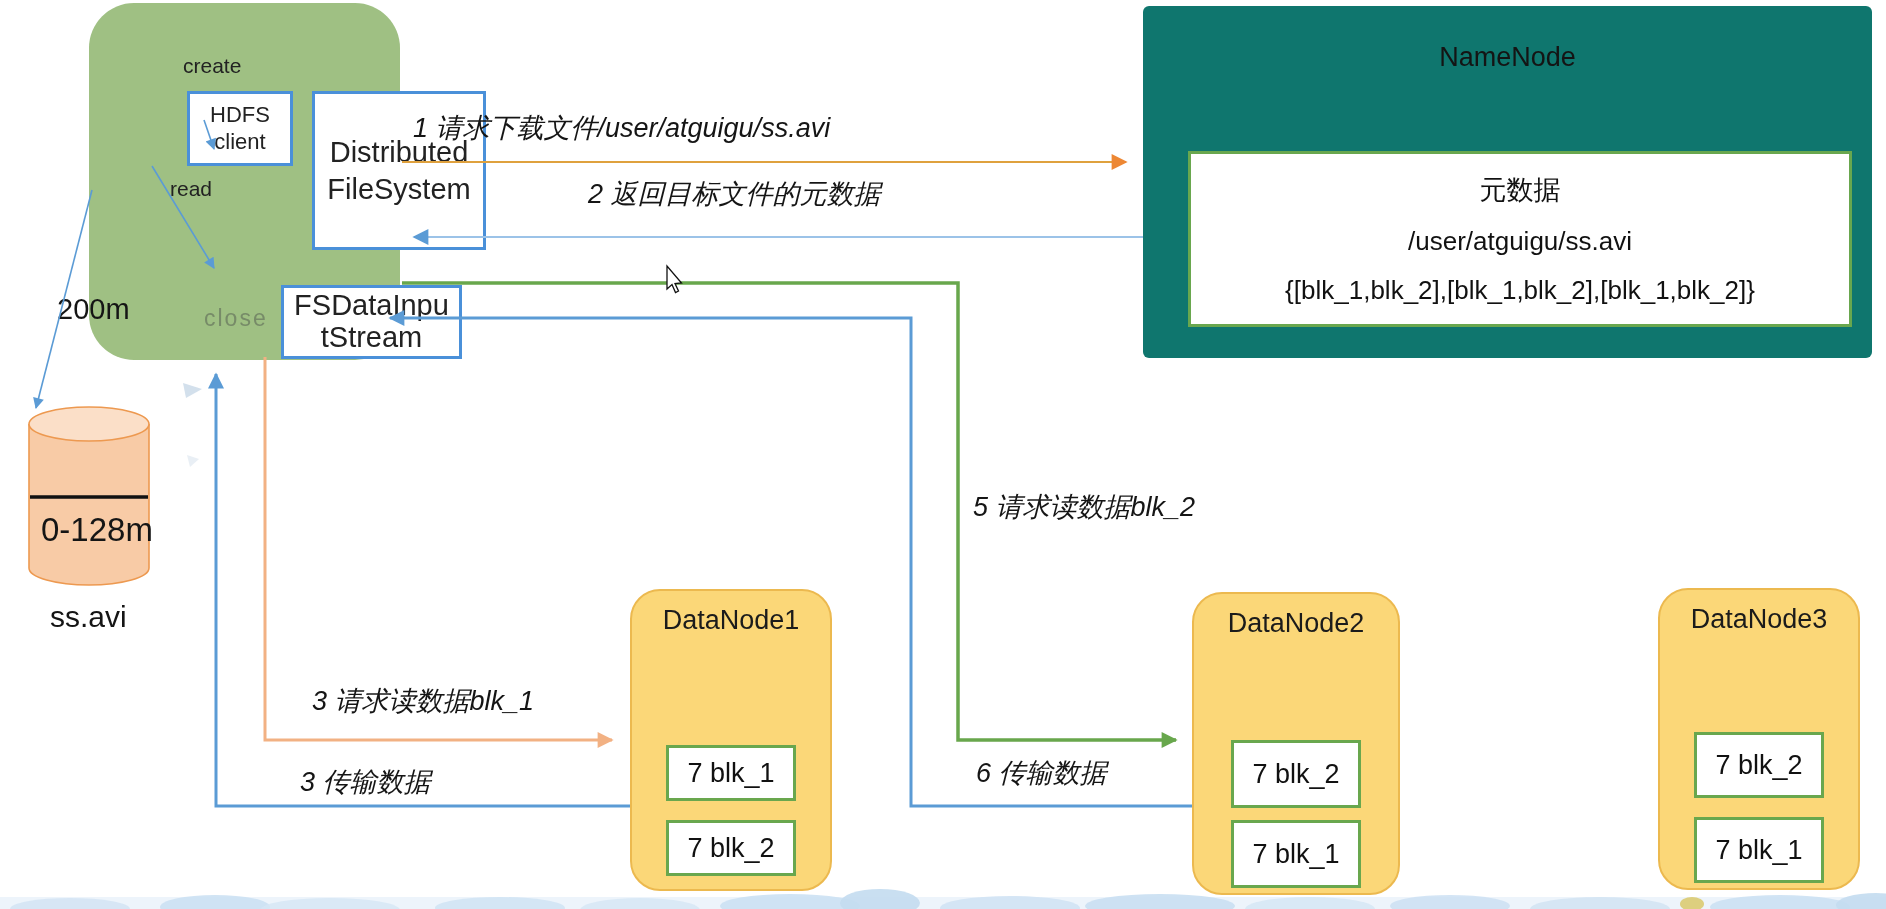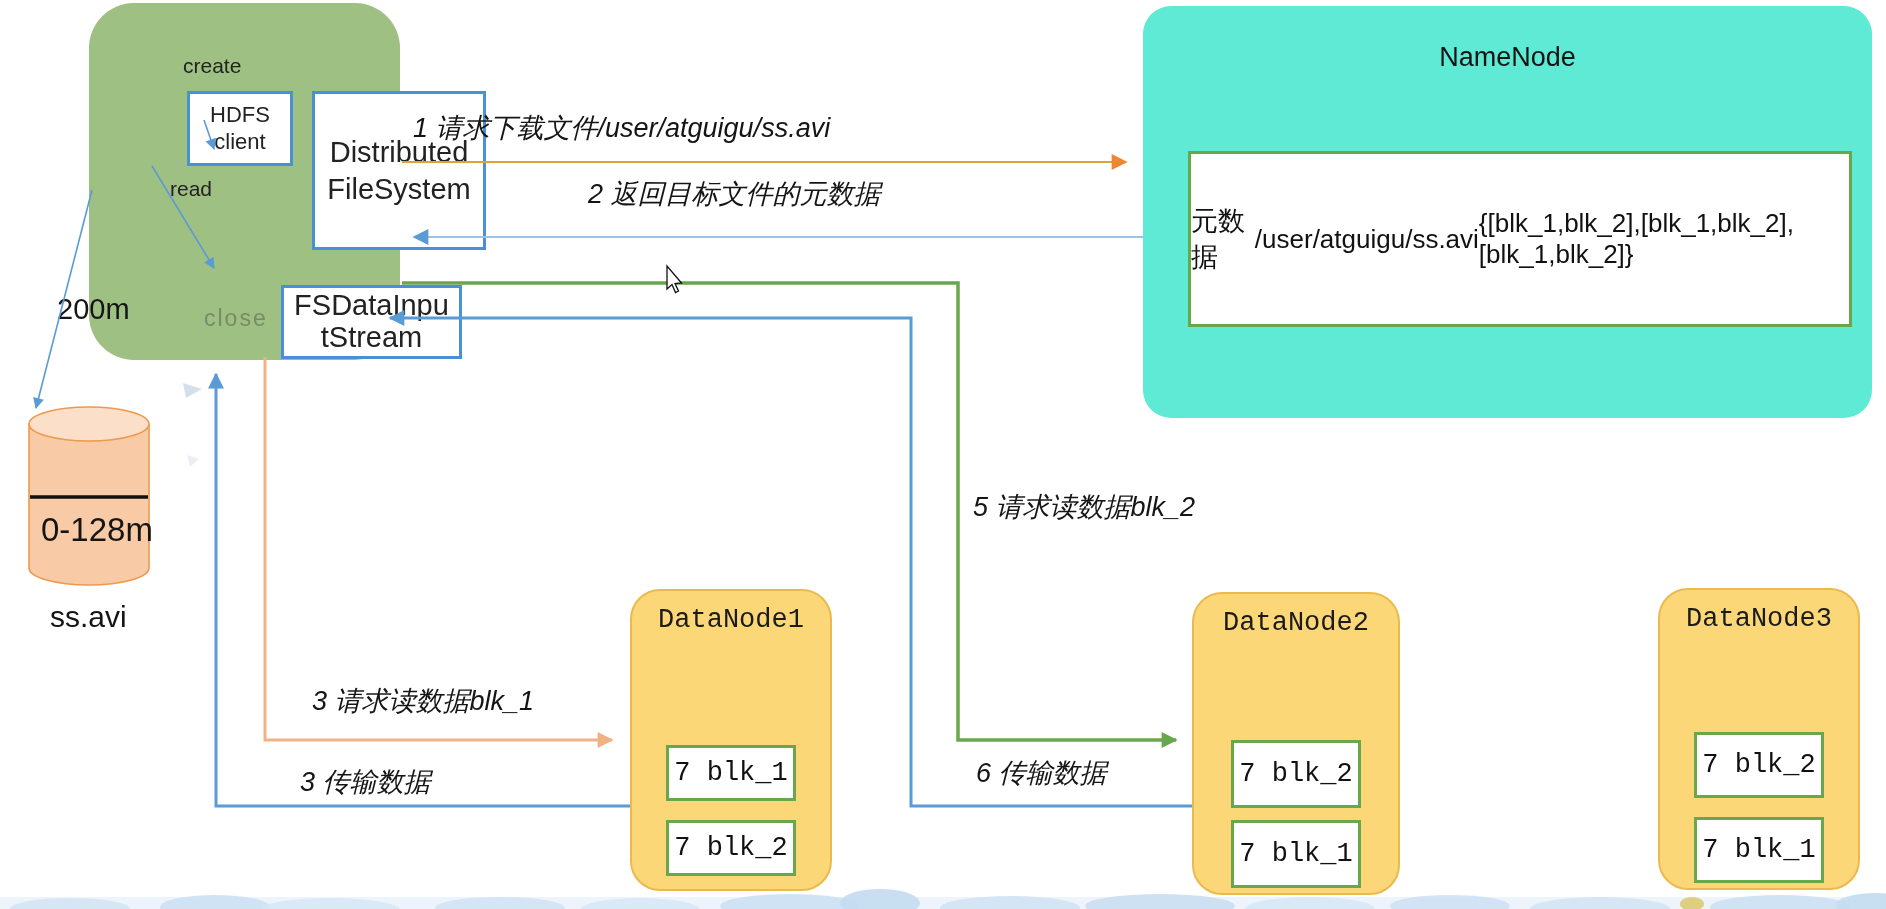--- a/index.html
+++ b/index.html
@@ -8,22 +8,22 @@
     background:#ffffff;
     font-family:"Liberation Sans","DejaVu Sans",sans-serif;
     color:#1c1c1c;
   }
   svg.layer{position:absolute;left:0;top:0;width:1886px;height:909px;pointer-events:none;}
   #bg-svg{z-index:1;}
   #fg-svg{z-index:6;}
   .box{position:absolute;box-sizing:border-box;}
   
   .client-box{left:89px;top:3px;width:311px;height:357px;background:#9FC083;border-radius:45px;z-index:2;}
-  .namenode-box{left:1143px;top:6px;width:729px;height:412px;background:#5eead4;border-radius:28px;z-index:2;}
-  .datanode{background:#FBD778;border:2px solid #ECB94F;border-radius:30px;z-index:2;font-family:Liberation Mono, monospace;}
+  .namenode-box{left:1143px;top:6px;width:729px;height:352px;background:#0f766e;border-radius:6px;z-index:2;}
+  .datanode{background:#FBD778;border:2px solid #ECB94F;border-radius:30px;z-index:2;}
   .dn1{left:630px;top:589px;width:202px;height:302px;}
   .dn2{left:1192px;top:592px;width:208px;height:303px;}
   .dn3{left:1658px;top:588px;width:202px;height:302px;}
   .dn-title{position:absolute;left:0;top:14px;width:100%;text-align:center;font-size:27px;color:#1b1b1b;}
   .chip{position:absolute;left:50%;transform:translateX(-50%);width:124px;background:#ffffff;border:3px solid #69A74E;
         display:flex;align-items:center;justify-content:center;font-size:27px;color:#111;}
   .dn1 .chip-a{top:154px;height:50px;}
   .dn1 .chip-b{top:229px;height:50px;}
   .dn2 .chip-a{top:146px;height:62px;}
   .dn2 .chip-b{top:226px;height:62px;}
@@ -34,21 +34,21 @@
   .small-label{position:absolute;font-size:21px;color:#222;}
   .close-label{position:absolute;left:115px;top:302px;font-size:23px;color:rgba(85,95,82,0.55);letter-spacing:2px;}
   .white-blue{position:absolute;background:#ffffff;border:3px solid #4A90D9;box-sizing:border-box;
               display:flex;flex-direction:column;align-items:center;justify-content:center;color:#222;}
   .hdfs-box{left:98px;top:88px;width:106px;height:75px;font-size:22px;line-height:1.2;}
   .dfs-box{left:223px;top:88px;width:174px;height:159px;font-size:29px;line-height:1.25;}
   .fsdis-box{left:192px;top:282px;width:181px;height:74px;font-size:29px;line-height:1.1;}
   
   .nn-title{position:absolute;left:0;top:36px;width:100%;text-align:center;font-size:27px;color:#141414;}
   .meta-box{position:absolute;left:45px;top:145px;width:664px;height:176px;background:#ffffff;border:3px solid #69A74E;
-            box-sizing:border-box;display:flex;flex-direction:row;justify-content:space-evenly;align-items:center;
+            box-sizing:border-box;display:flex;flex-direction:column;justify-content:space-evenly;align-items:center;
             font-size:26px;color:#111;}
   .meta-title{font-size:27px;}
   
   .step{position:absolute;font-size:27px;color:#151515;white-space:nowrap;z-index:4;font-style:italic;}
   
   .file-label{position:absolute;color:#151515;white-space:nowrap;z-index:4;}
 </style>
 </head>
 <body>
 

